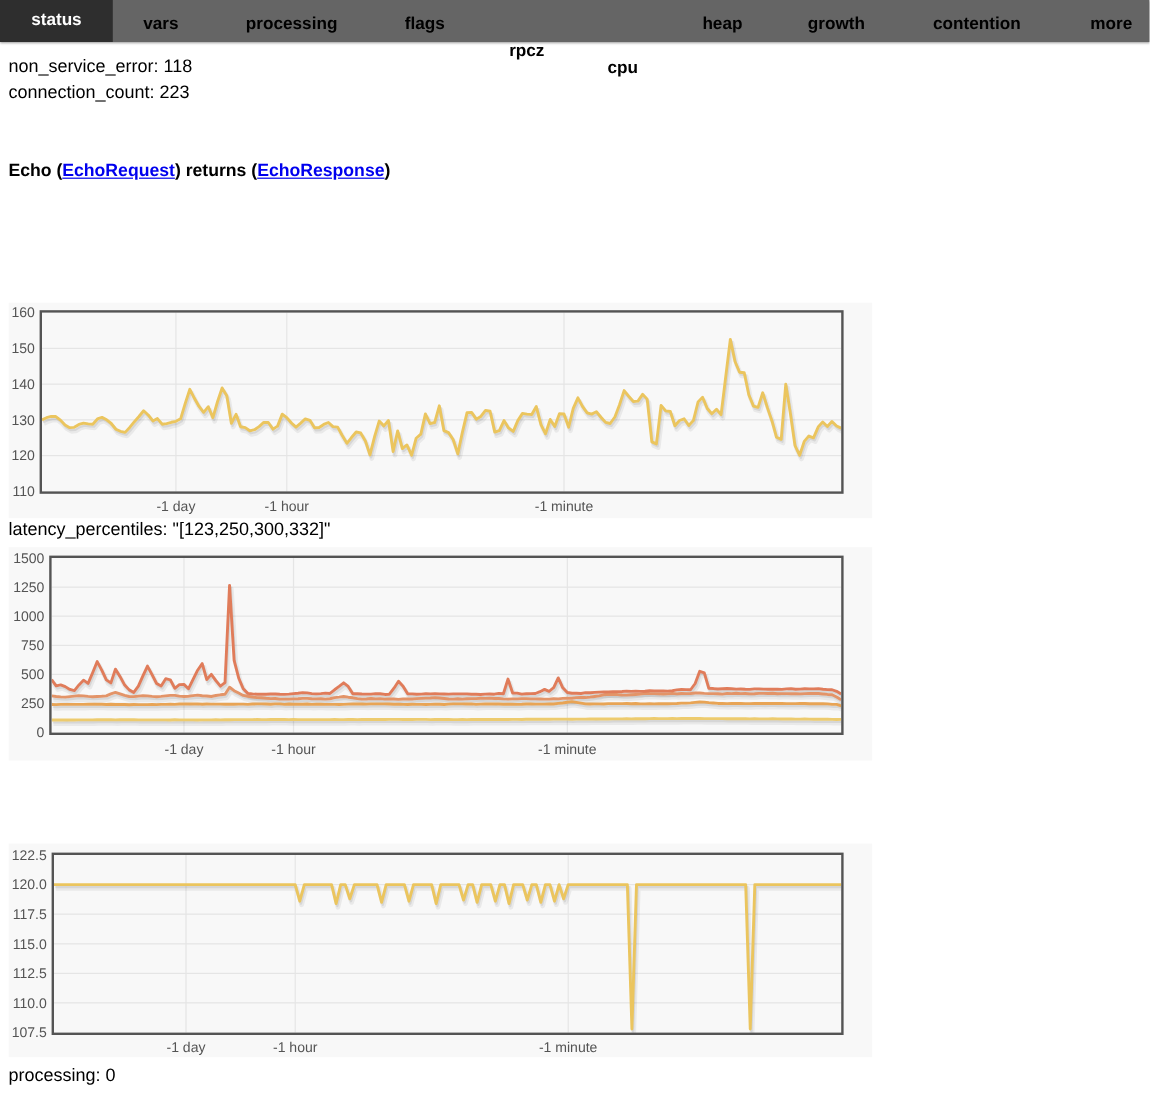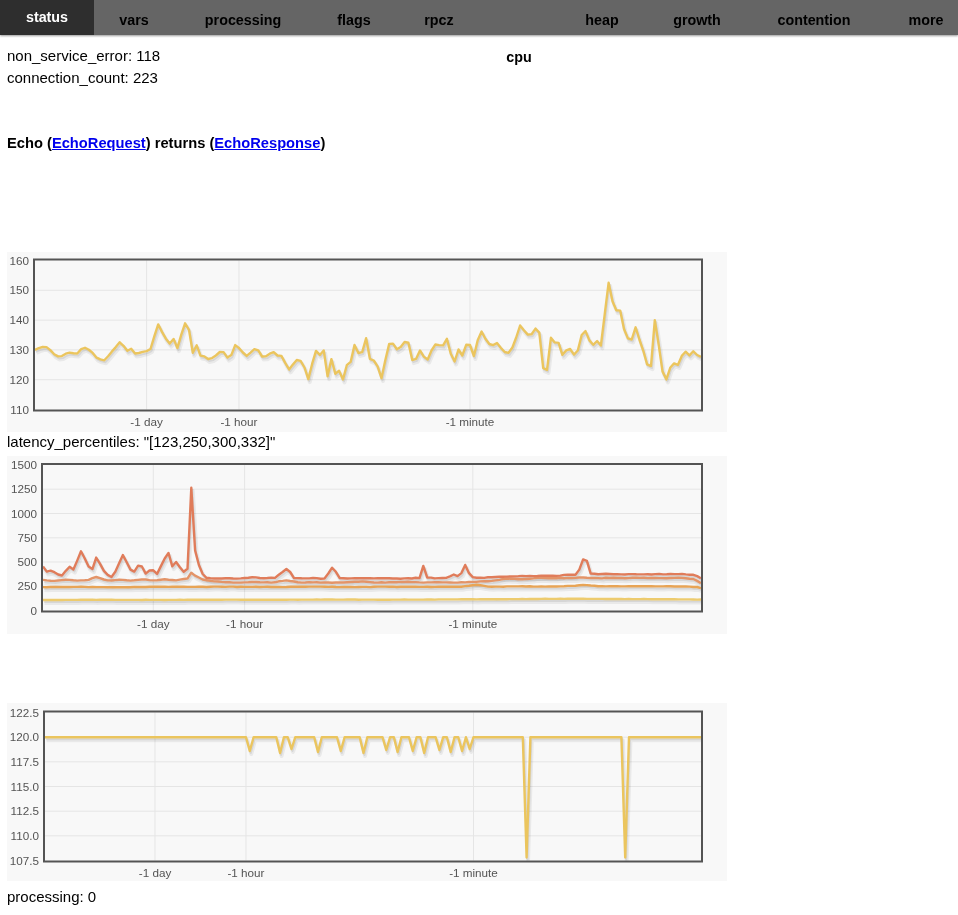--- a/index.html
+++ b/index.html
@@ -11,21 +11,21 @@
 .e{font-size:14.7px;font-weight:bold;line-height:22px;}
 .e a{color:#0000EE;text-decoration:underline;}
 .chart{position:absolute;left:7px;}
 </style></head><body>
 <div id="page">
     <div class="nav">
       <span class="cur" style="left:0px;width:94px;">status</span>
       <span style="left:94px;width:80px;">vars</span>
       <span style="left:174px;width:138px;">processing</span>
       <span style="left:312px;width:84px;">flags</span>
-      <span style="left:396px;width:86px;">rpcz</span>
+      <span style="left:396px;width:86px;margin-top:23px;">rpcz</span>
       <span style="left:482px;width:74px;margin-top:37px;">cpu</span>
       <span style="left:556px;width:92px;">heap</span>
       <span style="left:648px;width:98px;">growth</span>
       <span style="left:746px;width:136px;">contention</span>
       <span style="left:882px;width:88px;">more</span>
     </div>
     <div class="t" style="top:45px;">non_service_error:&nbsp;118</div>
     <div class="t" style="top:67px;">connection_count:&nbsp;223</div>
     <div class="e" style="top:132px;">Echo (<a>EchoRequest</a>) returns (<a>EchoResponse</a>)</div>
     <svg class="chart" style="top:252px;" width="720" height="180" viewBox="0 0 720 180">

